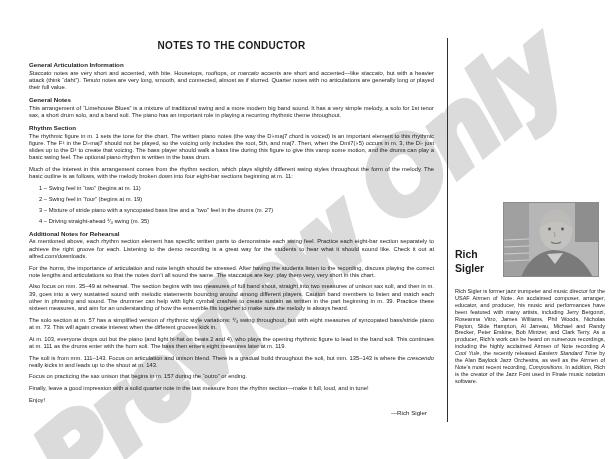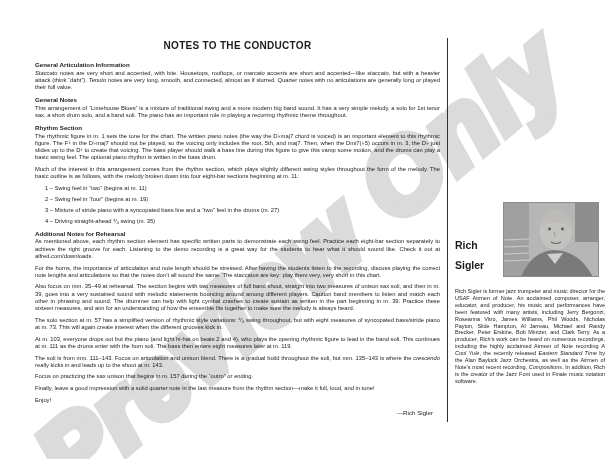--- a/index.html
+++ b/index.html
@@ -8,21 +8,21 @@
     background:#ffffff;color:#1c1c1c;
     font-family:"Liberation Sans","DejaVu Sans",sans-serif;
   }
   .watermark{
     position:absolute;left:300px;top:262px;z-index:0;
     transform:translate(-50%,-50%) rotate(-40deg);
     font-size:100px;font-weight:bold;font-style:italic;white-space:nowrap;
     color:#dbdbdb;-webkit-text-stroke:10px #dbdbdb;letter-spacing:2px;
   }
   .main{
-    position:absolute;left:35px;top:38px;width:405px;z-index:1;
+    position:absolute;left:29px;top:38px;width:405px;z-index:1;
   }
   .page-title{
     font-size:10px;font-weight:bold;text-align:center;letter-spacing:.3px;
     margin:2px 0 10px 0;
   }
   h2.sec{
     font-size:6.2px;font-weight:bold;margin:5px 0 1.5px 0;
   }
   p.body{
     font-size:5.8px;line-height:7.2px;text-align:justify;margin:0 0 4.5px 0;
@@ -38,21 +38,21 @@
   }
   .rule{
     position:absolute;left:447px;top:38px;width:1px;height:384px;
     background:#2f2f2f;z-index:1;
   }
   .sidebar{
     position:absolute;left:455px;top:202px;width:150px;z-index:1;
   }
   .profile-row{display:flex;align-items:flex-end;}
   .profile-name{
-    font-size:10.5px;font-weight:bold;line-height:20px;
+    font-size:10.5px;font-weight:bold;line-height:14px;
     width:48px;padding-bottom:2px;
   }
   .photo{width:96px;height:75px;display:block;}
   .bio{
     margin-top:11px;font-size:5.5px;line-height:6.9px;text-align:justify;color:#222;
   }
   .bio i{font-style:italic;}
 </style>
 </head>
 <body>

